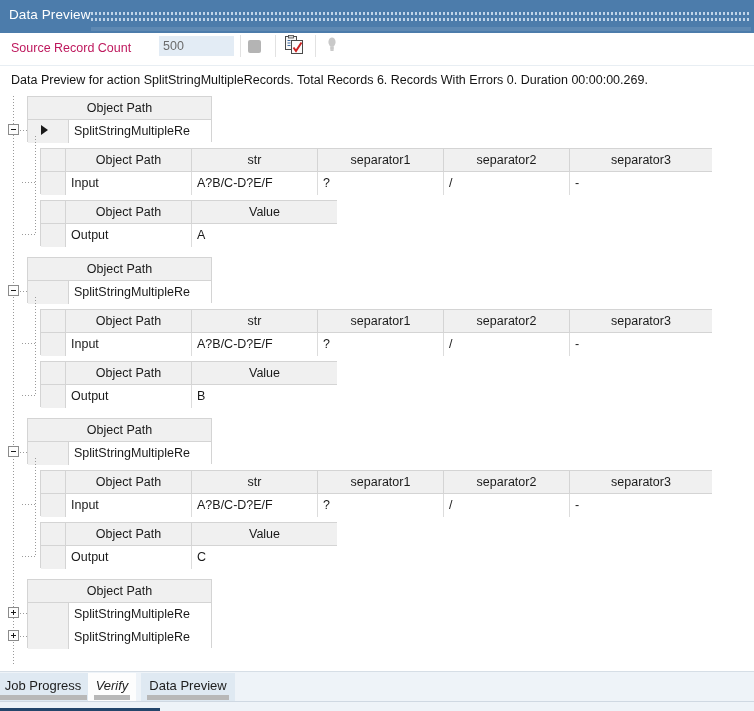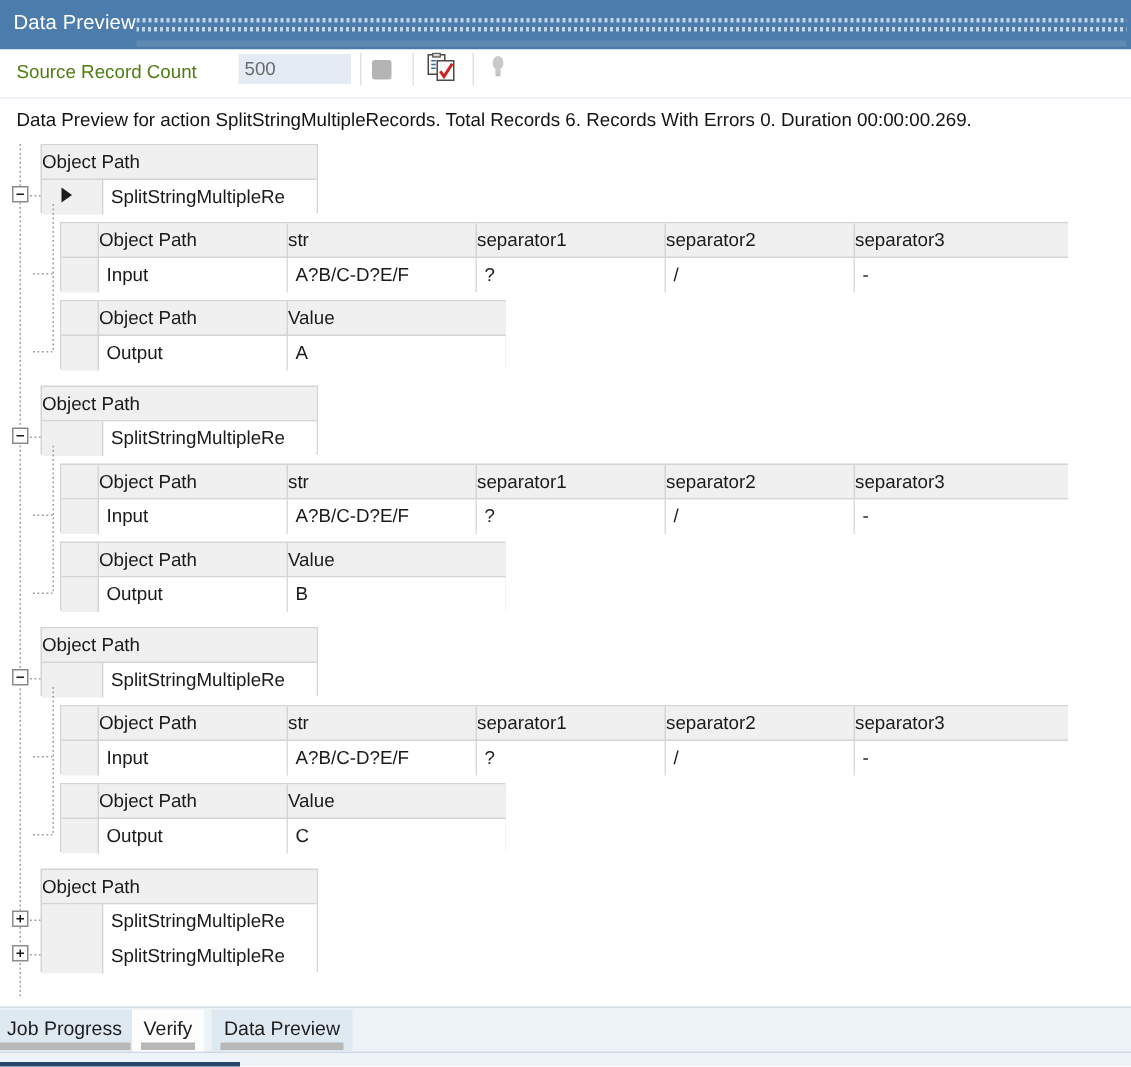--- a/index.html
+++ b/index.html
@@ -73,21 +73,21 @@
     width: 754px;
     height: 33px;
     background: #ffffff;
     border-bottom: 1px solid #e8eef3;
     box-sizing: border-box;
   }
   #toolbar .tb-label {
     position: absolute;
     left: 11px; top: 8px;
     font-size: 12.5px;
-    color: #4d7c0f;
+    color: #be185d;
     white-space: nowrap;
   }
   #toolbar .tb-input {
     position: absolute;
     left: 159px; top: 3px;
     width: 75px; height: 20px;
     background: #e3ecf5;
     border: none;
     color: #6b6b6b;
     font-family: "Liberation Sans", sans-serif;
@@ -208,20 +208,21 @@
     box-sizing: border-box;
     overflow: hidden;
     white-space: nowrap;
     line-height: 22px;
     font-size: 12.5px;
   }
   .grid .hdr {
     background: #f0f0f0;
     border-right: 1px solid #d4d4d4;
     border-bottom: 1px solid #d4d4d4;
+    text-align: center;
     color: #1a1a1a;
     cursor: default;
   }
   .grid .hdr.rowsel {
     background: #f0f0f0;
     border-right: 1px solid #d4d4d4;
   }
   .grid .dat {
     background: #ffffff;
     border-right: 1px solid #dcdcdc;
@@ -516,21 +517,21 @@
     </div>
 </div>
 
 <div id="tab-strip">
   <div class="bottom-rule"></div>
   <div id="tabs-host">
       <div class="tab" style="left: -7px; width: 100px;">
         <div class="tab-label">Job Progress</div>
         <div class="tab-underline"></div>
       </div>
-      <div class="tab selected" style="left: 88px; width: 48px;">
+      <div class="tab selected" style="left: 88px; width: 48px; font-style: italic;">
         <div class="tab-label">Verify</div>
         <div class="tab-underline"></div>
       </div>
       <div class="tab" style="left: 141px; width: 94px;">
         <div class="tab-label">Data Preview</div>
         <div class="tab-underline"></div>
       </div>
     </div>
   <div class="bottom-accent"></div>
 </div>

